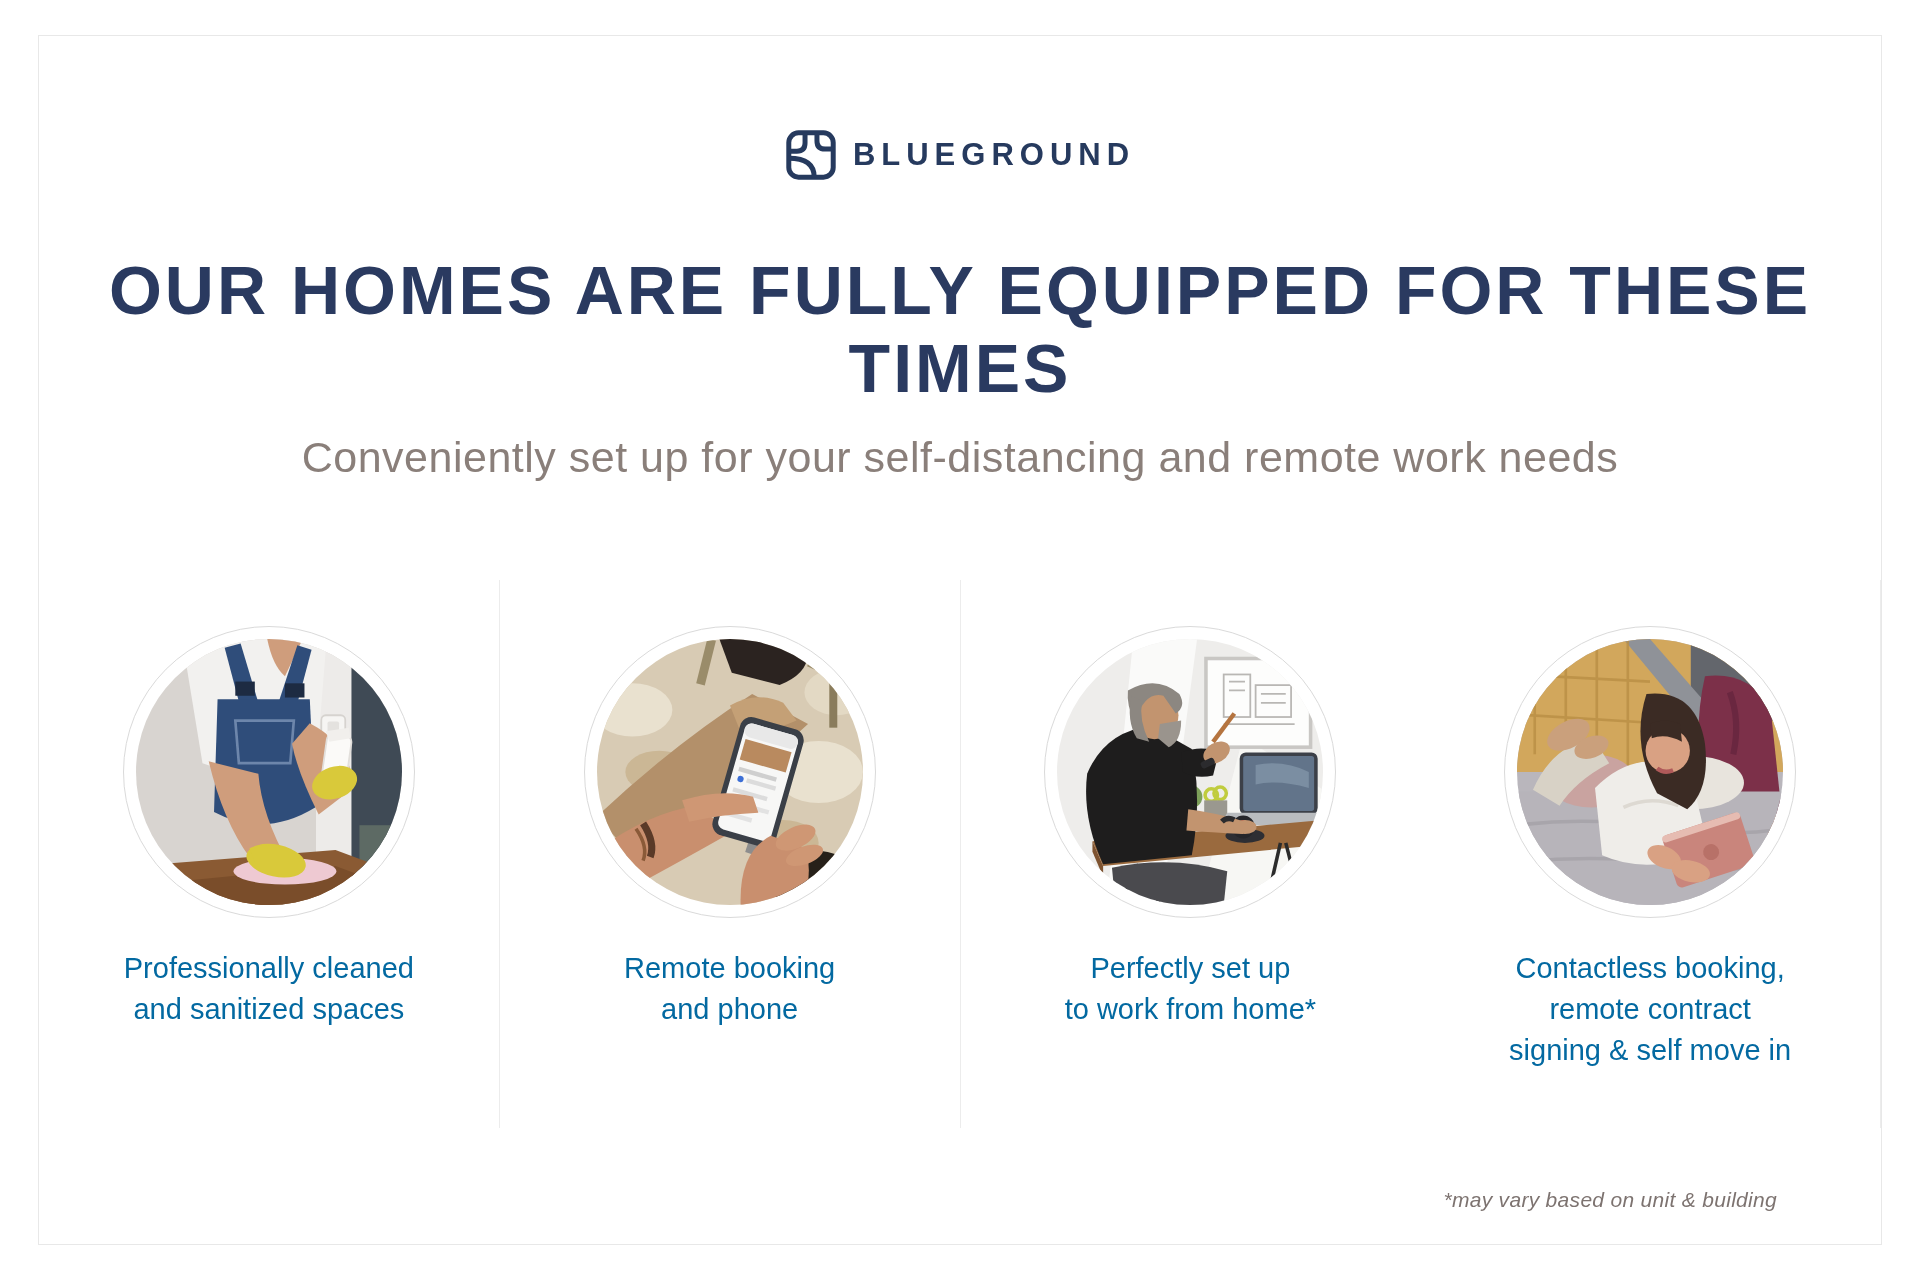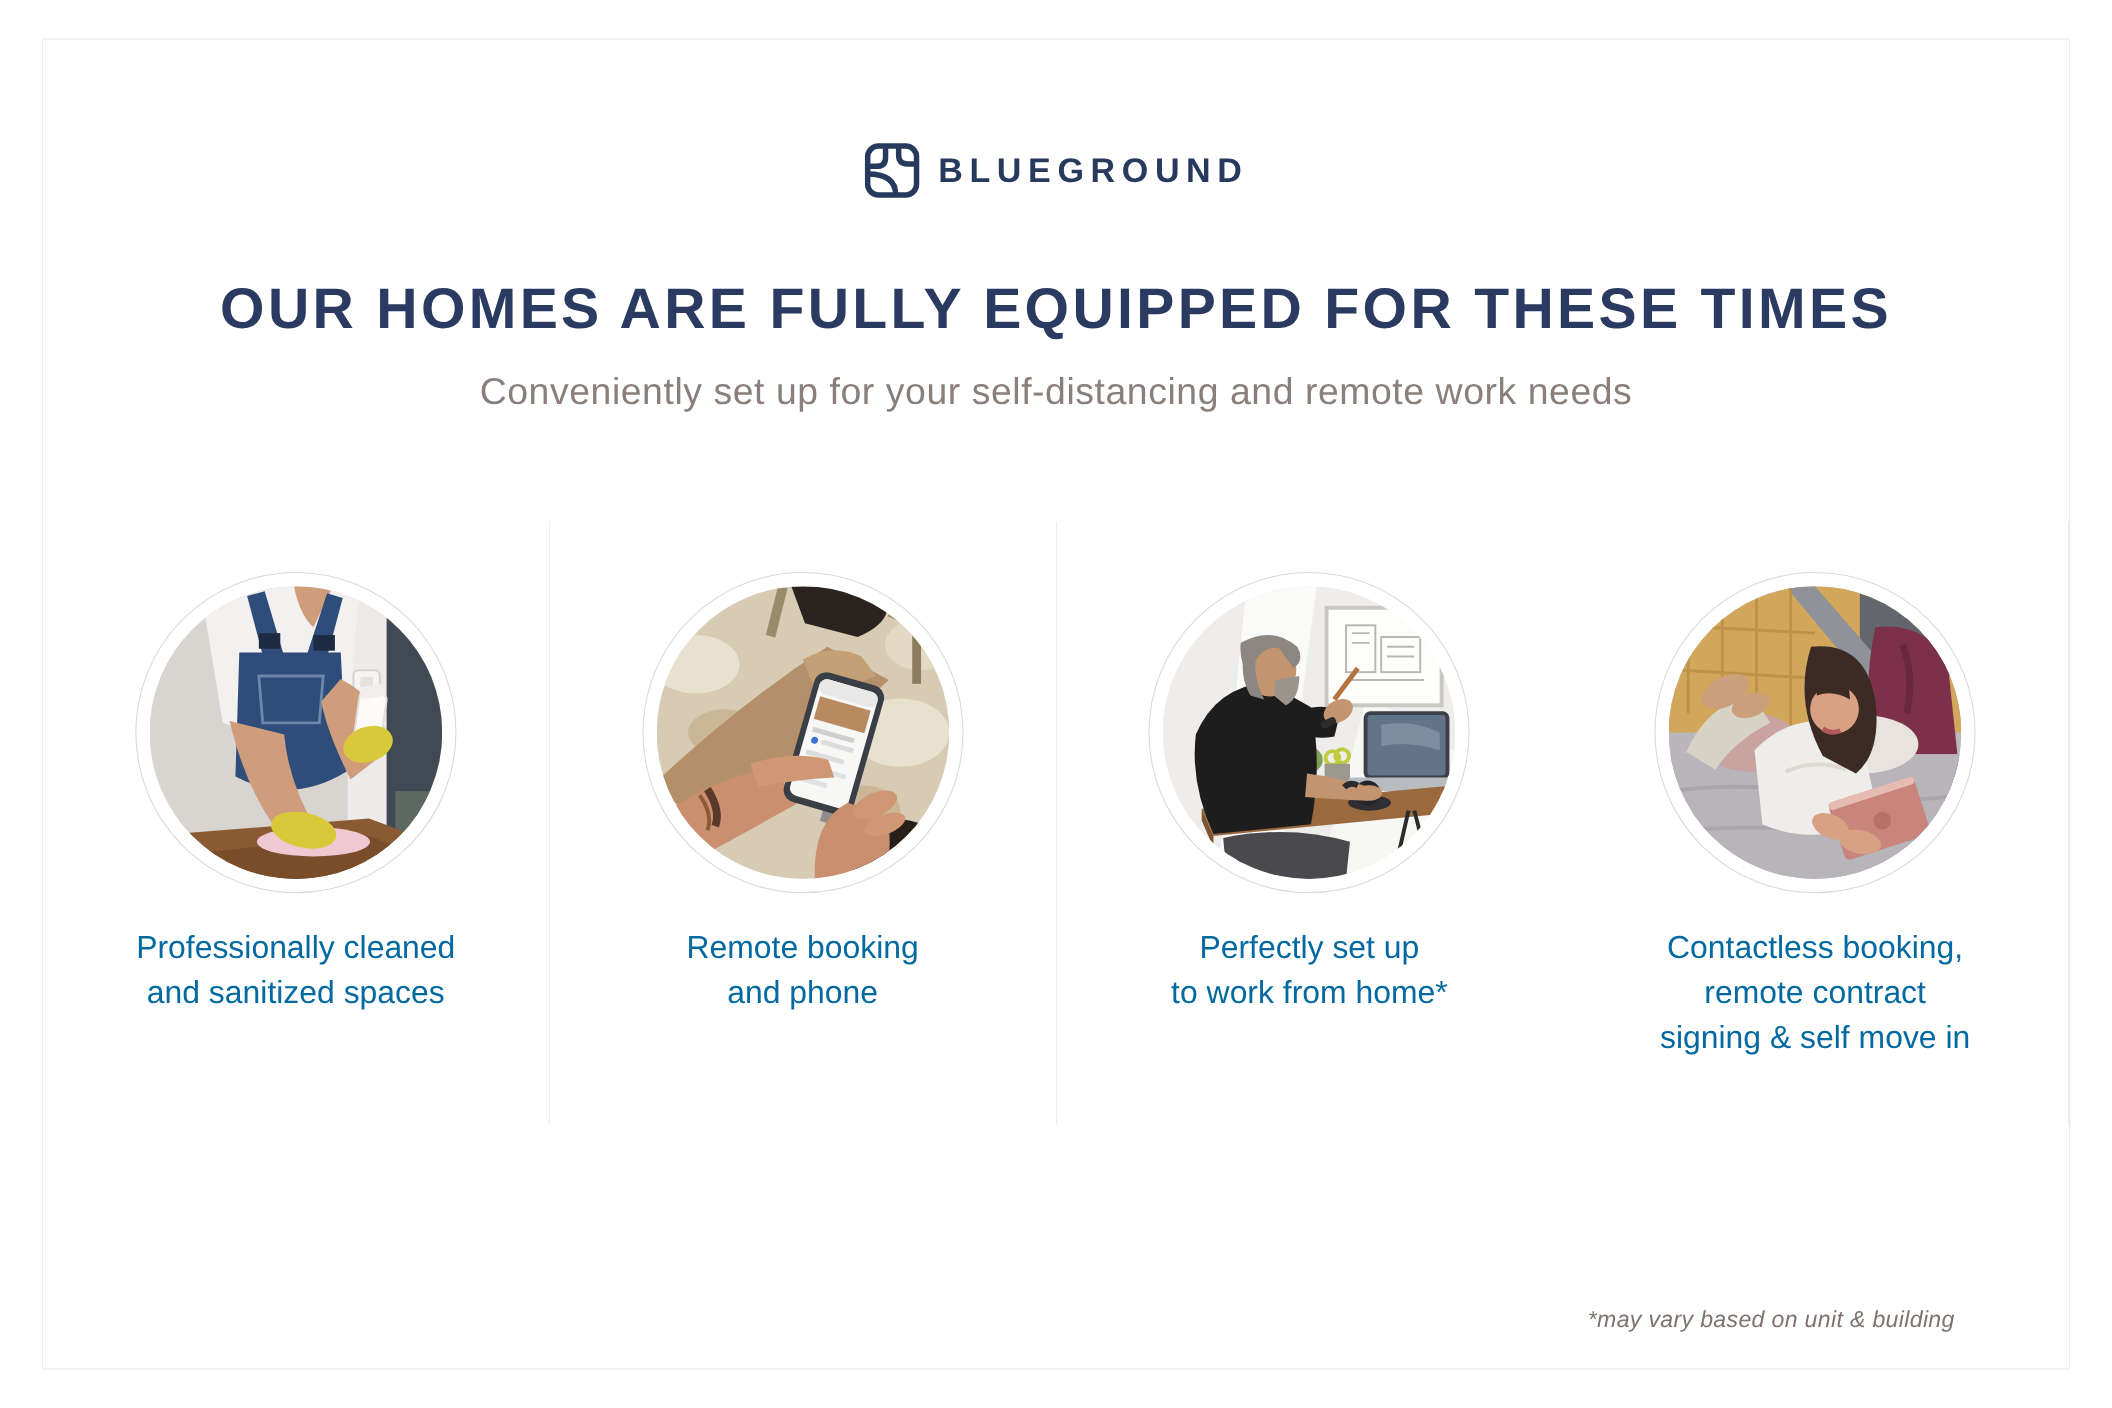--- a/index.html
+++ b/index.html
@@ -27,29 +27,29 @@
   .logo-text {
     color: #263a5e;
     font-size: 31px;
     font-weight: bold;
     letter-spacing: 6px;
   }
   .title {
     margin-top: 70px;
     text-align: center;
     color: #2a3a60;
-    font-size: 52px;
+    font-size: 68px;
     font-weight: bold;
     letter-spacing: 3px;
   }
   .subtitle {
     margin-top: 26px;
     text-align: center;
     color: #8a7f7a;
-    font-size: 34px;
+    font-size: 43px;
     font-weight: 400;
     letter-spacing: 0.5px;
   }
   .columns {
     margin-top: 98px;
     display: flex;
     height: 548px;
   }
   .feature-col {
     flex: 1 1 0;

